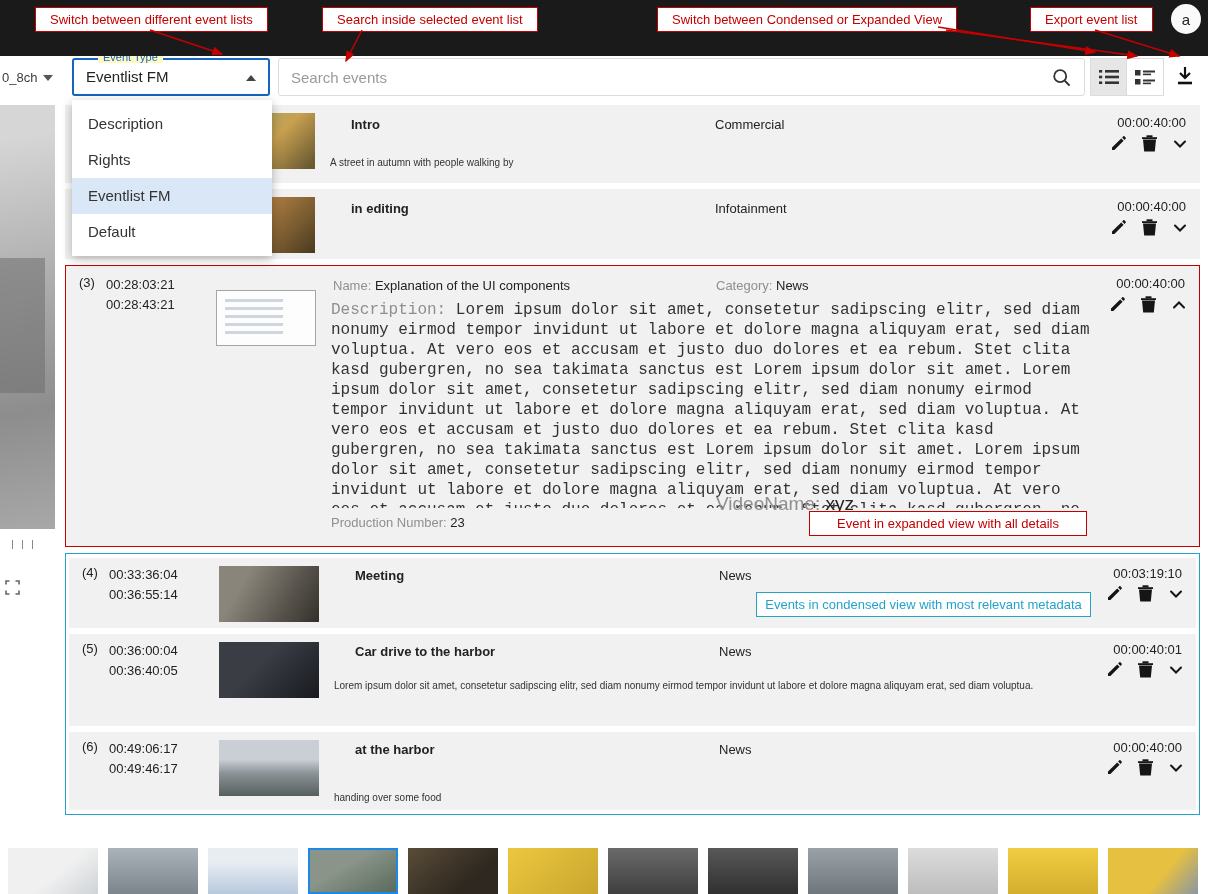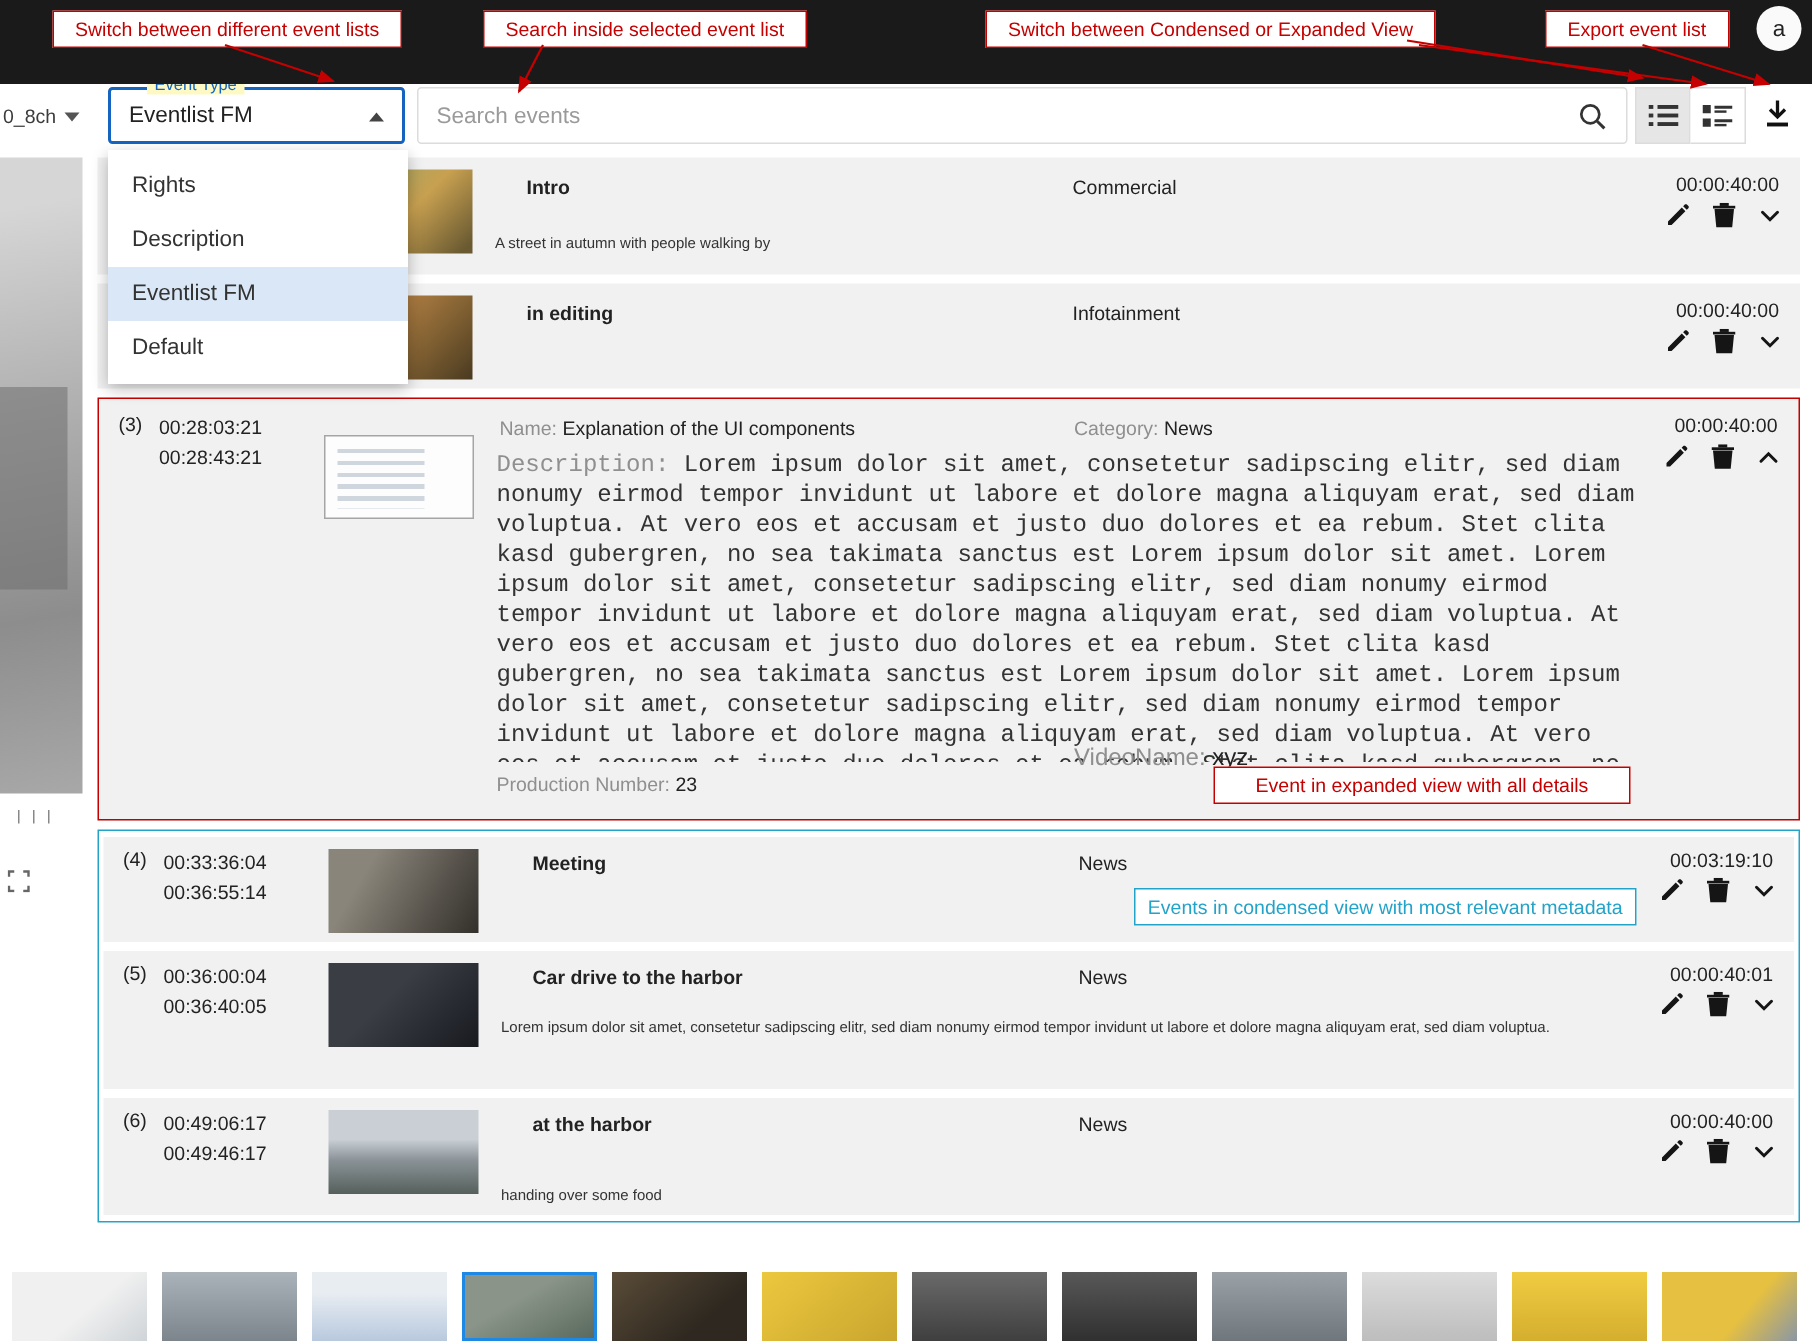--- a/index.html
+++ b/index.html
@@ -72,21 +72,21 @@
   .cgroup .dur { top:8px; }
   .cgroup .acts { top:27px; }
 
   .glabel { color:#8f8f8f; }
   .nameline { position:absolute; left:267px; top:12px; font-size:13px; color:#222; }
   .catline  { position:absolute; left:650px; top:12px; font-size:13px; color:#222; }
   .row3 .thumb { top:24px; }
   .desc3 { position:absolute; left:265px; top:34px; width:765px; font-size:16px; line-height:20px; color:#333;
            max-height:208px; overflow:hidden;font-family:Liberation Mono, monospace; }
   .meta3a { position:absolute; left:265px; bottom:16px; font-size:13px; color:#222; }
-  .meta3b { position:absolute; left:650px; bottom:31px; font-size:16px; color:#222;margin-top:16px; }
+  .meta3b { position:absolute; left:650px; bottom:31px; font-size:19px; color:#222;margin-top:16px; }
   .annbox { position:absolute; display:flex; align-items:center; justify-content:center; background:#fff; font-size:13px; }
   .annbox.red  { left:743px; bottom:10px; width:278px; height:25px; border:1px solid #c40000; color:#c40000; }
   .annbox.cyan { left:687px; top:34px;  width:335px; height:25px; border:1px solid #24a3c9; color:#24a3c9; }
   .row5 .desc { top:42px; width:720px; }
   .row6 .desc { top:44px;margin-top:12px; }
   .row1 .desc { top:48px; }
 
   
   .t-intro   { background:linear-gradient(135deg,#9aa86a 15%,#c8a050 55%,#6a5a32 95%); }
   .t-editing { background:linear-gradient(135deg,#c08848 25%,#7a5c30 70%,#4a3a20); }
@@ -364,22 +364,22 @@
           </svg>
         <svg width="16" height="16" viewBox="0 0 16 16">
             <path d="M3 5.5L8 10.5L13 5.5" stroke="#151515" stroke-width="2" fill="none" stroke-linecap="round"></path>
           </svg>
       </div>
     </div>
 
   </div>
 
   <div class="menu">
+    <div class="mitem">Description</div>
     <div class="mitem">Rights</div>
-    <div class="mitem">Description</div>
     <div class="mitem sel">Eventlist FM</div>
     <div class="mitem">Default</div>
   </div>
 
   <div class="filmstrip">
     <div class="fthumb"></div>
     <div class="fthumb"></div>
     <div class="fthumb"></div>
     <div class="fthumb sel"></div>
     <div class="fthumb"></div>

